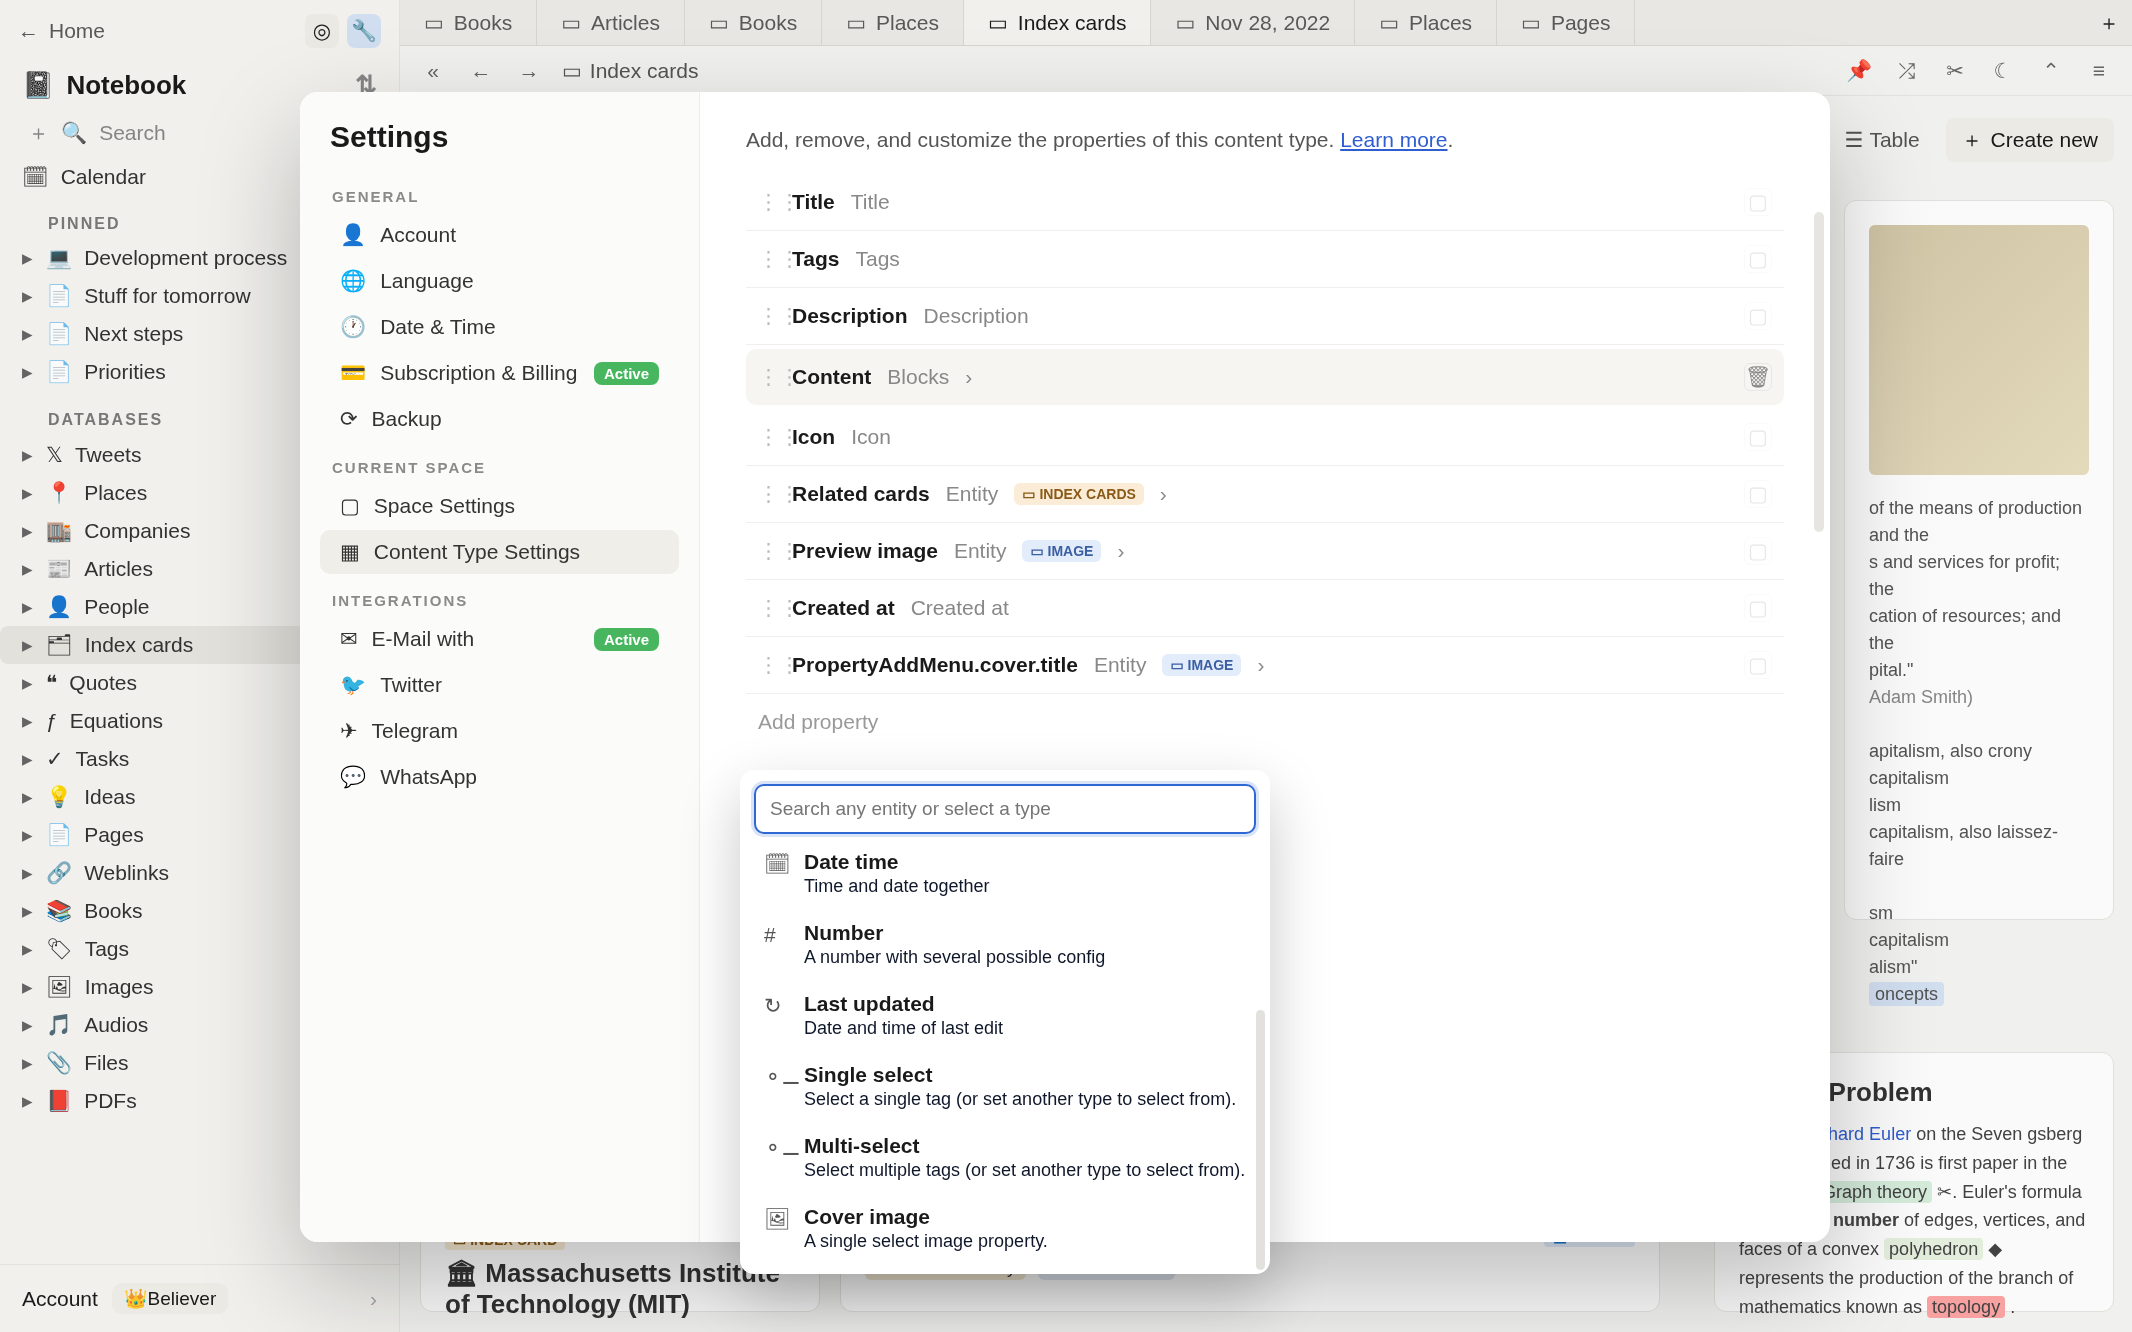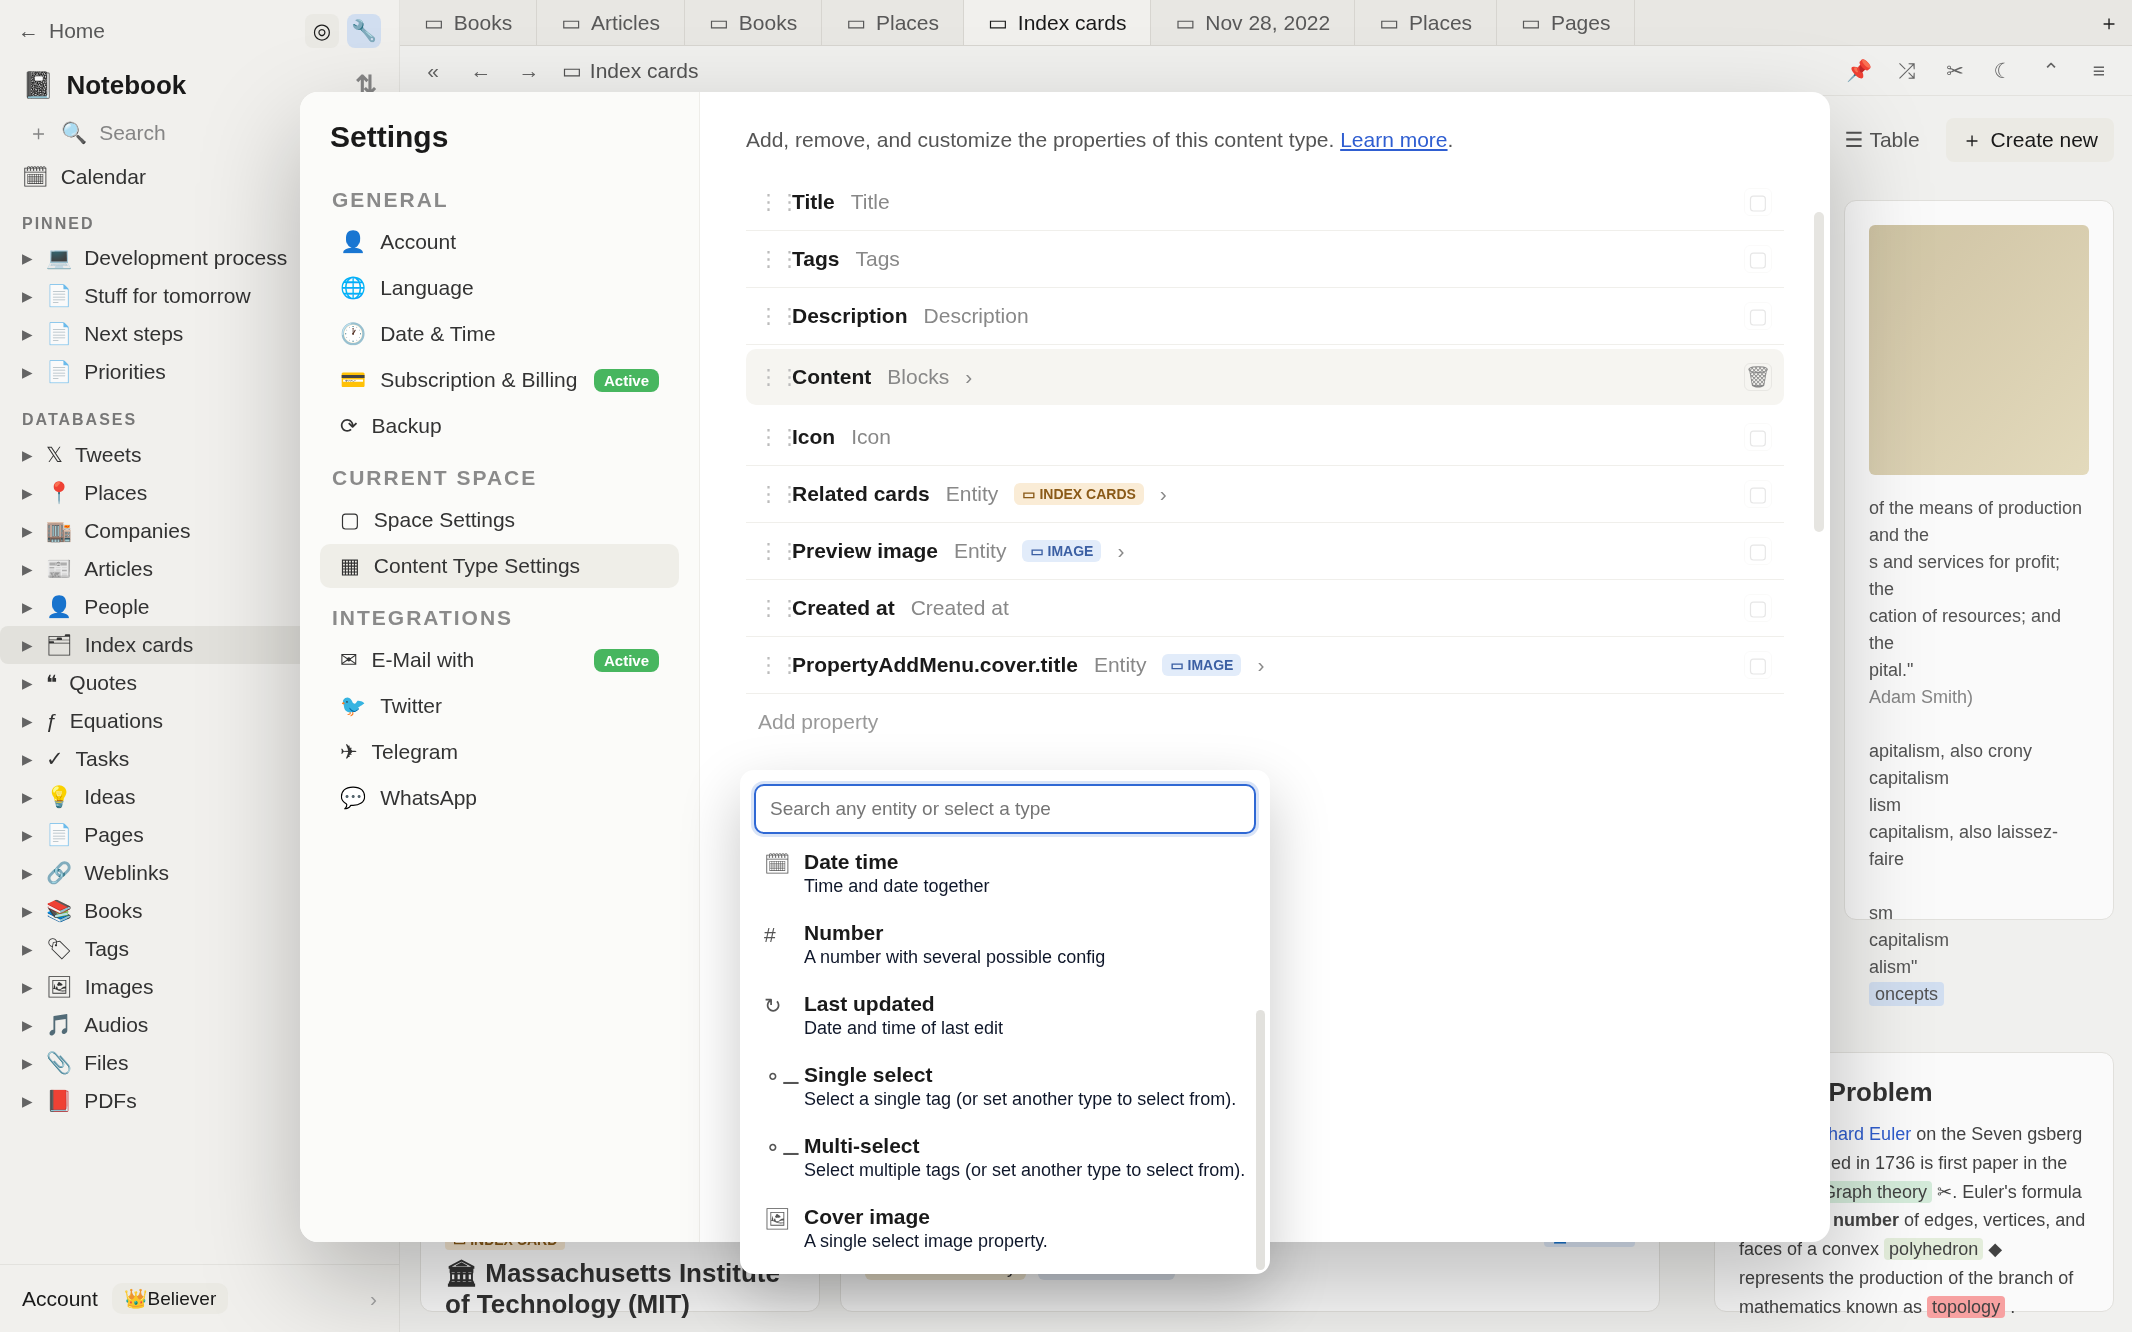--- a/index.html
+++ b/index.html
@@ -21,21 +21,21 @@
 .sb-top { display: flex; align-items: center; gap: 14px; padding: 14px 18px; }
 .sb-home { display: flex; align-items: center; gap: 10px; color: #5a5a5a; }
 .sb-top .rightbtns { margin-left: auto; display: flex; gap: 8px; }
 .sb-top .btn { width: 34px; height: 34px; border-radius: 8px; display: flex; align-items: center; justify-content: center; background: #efeee9; }
 .sb-top .btn.active { background: #d6e3f5; }
 .sb-title { display: flex; align-items: center; gap: 12px; padding: 8px 22px; font-size: 26px; font-weight: 700; }
 .sb-title .updn { margin-left: auto; color: #888; }
 .sb-search { display: flex; align-items: center; gap: 12px; padding: 10px 28px; color: #888; }
 .sb-row { display: flex; align-items: center; gap: 12px; padding: 8px 22px; color: #333; }
 .sb-row .chev { margin-left: auto; color: #aaa; }
-.sb-section { padding: 18px 22px 6px; font-size: 16px; letter-spacing: 2px; color: #7a7a7a; font-weight: 700; display: flex; align-items: center; }
+.sb-section { padding: 18px 22px 6px; font-size: 16px; letter-spacing: 2px; color: #7a7a7a; font-weight: 700; display: flex; align-items: center; margin-left: 26px; }
 .sb-section .add { margin-left: auto; }
 .sb-item { display: flex; align-items: center; gap: 12px; padding: 7px 22px; border-radius: 8px; color: #333; }
 .sb-item .caret { width: 12px; color: #666; }
 .sb-item.active { background: #e7e6e1; }
 .sb-bottom { margin-top: auto; display: flex; align-items: center; gap: 14px; padding: 18px 22px; border-top: 1px solid #e8e7e3; }
 .sb-bottom .plan { background: #f0efe9; border-radius: 10px; padding: 4px 12px; font-size: 19px; }
 
 
 .pagehdr { position: absolute; top: 110px; left: 420px; right: 18px; height: 60px; display: flex; align-items: center; gap: 14px; }
 .pagehdr .views { margin-left: auto; display: flex; gap: 8px; align-items: center; }
@@ -46,21 +46,21 @@
 
 
 .cards-bg { position: absolute; top: 200px; left: 420px; right: 18px; bottom: 0; overflow: hidden; }
 .card { position: absolute; background: #fff; border: 1px solid #e6e5e1; border-radius: 12px; padding: 24px; font-size: 20px; color: #333; }
 
 
 .backdrop { position: absolute; inset: 0; background: rgba(0,0,0,.02); }
 .modal { position: absolute; top: 92px; left: 300px; width: 1530px; height: 1150px; background: #fff; border-radius: 18px; box-shadow: 0 40px 100px rgba(0,0,0,.25); display: flex; overflow: hidden; }
 .m-side { width: 400px; padding: 28px 10px; background: #fbfbf9; border-right: 1px solid #eeede9; overflow-y: auto; }
 .m-side h1 { font-size: 30px; font-weight: 700; padding: 0 20px 18px; }
-.m-sect { padding: 16px 22px 6px; font-size: 21px; letter-spacing: 2px; color: #8a8a8a; font-weight: 700; }
+.m-sect { padding: 16px 22px 6px; font-size: 15px; letter-spacing: 2px; color: #8a8a8a; font-weight: 700; }
 .m-item { display: flex; align-items: center; gap: 14px; padding: 10px 20px; border-radius: 10px; margin: 2px 10px; color: #333; }
 .m-item.active { background: #efeee8; }
 .m-item .badge { margin-left: auto; background: #47b65f; color: #fff; font-size: 15px; padding: 3px 10px; border-radius: 8px; font-weight: 600; }
 .m-main { flex: 1; padding: 36px 46px; overflow-y: auto; position: relative; }
 .m-desc { color: #555; margin-bottom: 22px; }
 .m-desc a { color: #2f5ed1; text-decoration: underline; }
 .prop { display: flex; align-items: center; gap: 16px; padding: 14px 12px; border-bottom: 1px solid #f0efeb; position: relative; }
 .prop .grip { color: #bbb; width: 18px; }
 .prop .pname { font-weight: 600; min-width: 10px; }
 .prop .ptype { color: #888; }

